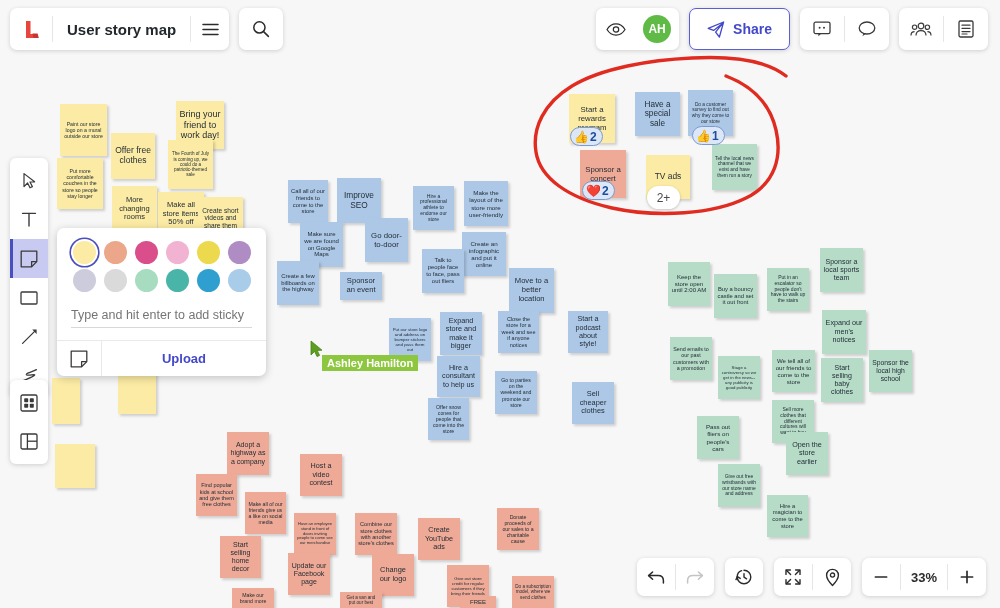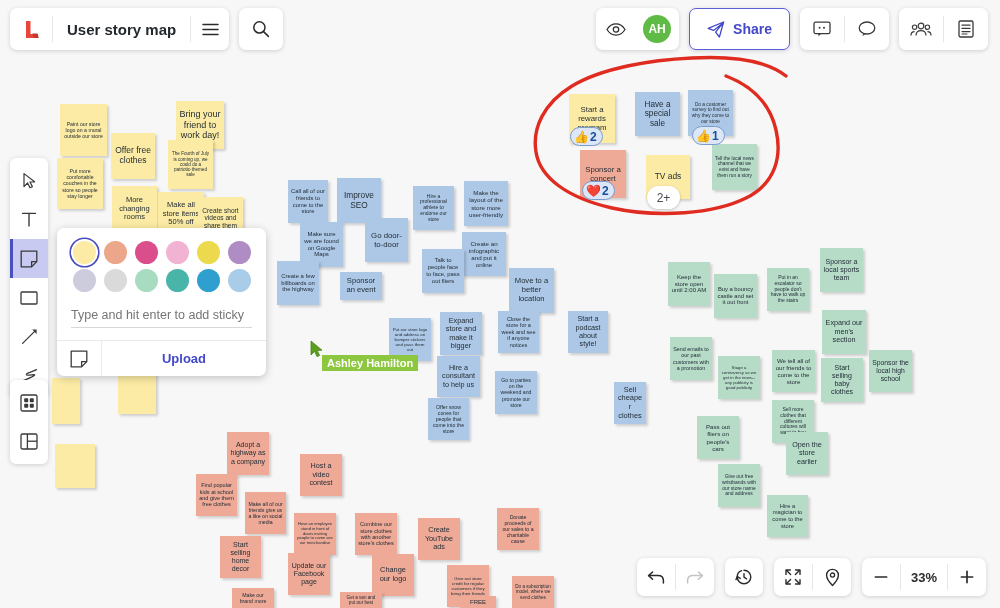--- a/index.html
+++ b/index.html
@@ -299,37 +299,37 @@
       </div>
       <div class="note blue" style="left: 437px; top: 356px; width: 43px; height: 41px; font-size: 7.2px;">
         <span>Hire a consultant to help us</span>
       </div>
       <div class="note blue" style="left: 495px; top: 371px; width: 42px; height: 43px; font-size: 5.2px;">
         <span>Go to parties on the weekend and promote our store</span>
       </div>
       <div class="note blue" style="left: 428px; top: 398px; width: 41px; height: 42px; font-size: 5.2px;">
         <span>Offer snow cones for people that come into the store</span>
       </div>
-      <div class="note blue" style="left: 572px; top: 382px; width: 32px; height: 42px; font-size: 7.4px; margin-left: 42px;">
+      <div class="note blue" style="left: 572px; top: 382px; width: 42px; height: 42px; font-size: 7.4px;">
         <span>Sell cheaper clothes</span>
       </div>
       <div class="note green" style="left: 668px; top: 262px; width: 42px; height: 44px; font-size: 6px;">
         <span>Keep the store open until 2:00 AM</span>
       </div>
       <div class="note green" style="left: 714px; top: 274px; width: 43px; height: 44px; font-size: 5.8px;">
         <span>Buy a bouncy castle and set it out front</span>
       </div>
       <div class="note green" style="left: 767px; top: 268px; width: 42px; height: 43px; font-size: 5px;">
         <span>Put in an escalator so people don't have to walk up the stairs</span>
       </div>
       <div class="note green" style="left: 820px; top: 248px; width: 43px; height: 44px; font-size: 7px;">
         <span>Sponsor a local sports team</span>
       </div>
       <div class="note green" style="left: 822px; top: 310px; width: 44px; height: 44px; font-size: 7.2px;">
-        <span>Expand our men's section</span>
+        <span>Expand our men's notices</span>
       </div>
       <div class="note green" style="left: 670px; top: 337px; width: 42px; height: 43px; font-size: 5.4px;">
         <span>Send emails to our past customers with a promotion</span>
       </div>
       <div class="note green" style="left: 718px; top: 356px; width: 42px; height: 43px; font-size: 4.3px;">
         <span>Stage a controversy so we get in the news--any publicity is good publicity</span>
       </div>
       <div class="note green" style="left: 772px; top: 350px; width: 43px; height: 42px; font-size: 6.1px;">
         <span>We tell all of our friends to come to the store</span>
       </div>

